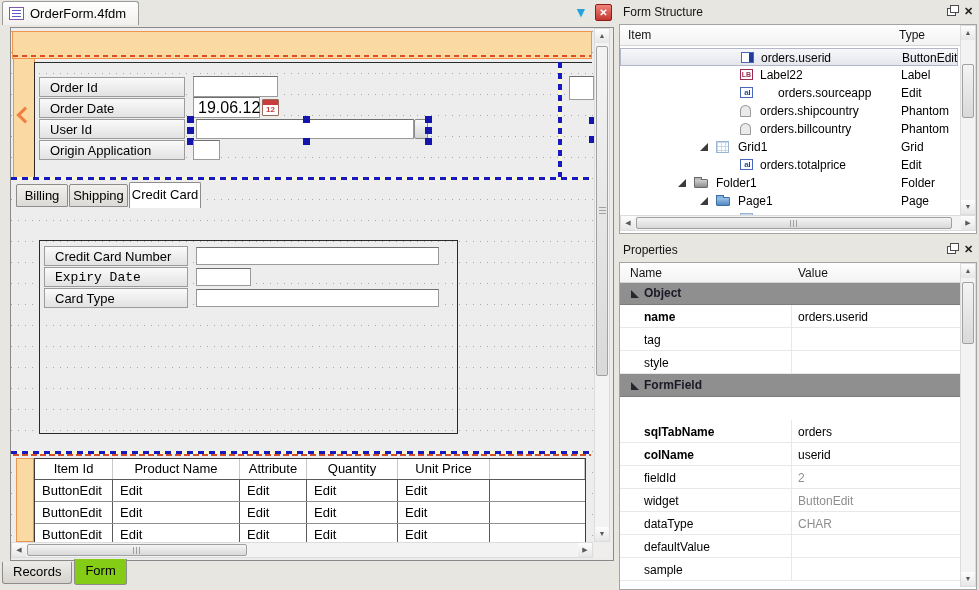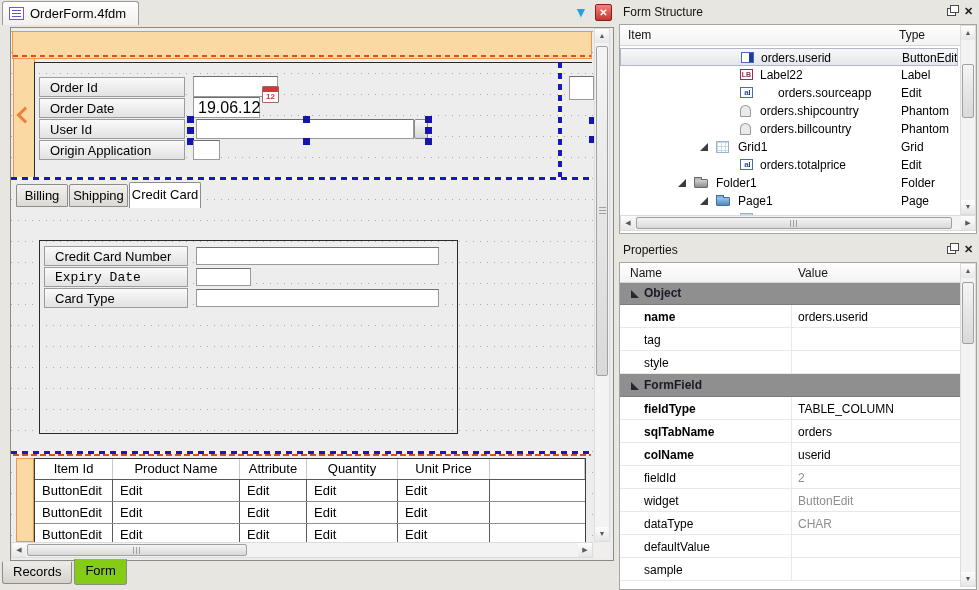--- a/index.html
+++ b/index.html
@@ -164,21 +164,21 @@
         <div class="chev"></div>
         <div class="gridborder"></div>
         <div class="dash-v" style="left: 547px; top: 34px; height: 115px;"></div>
         <div class="dash-h" style="top: 149px;"></div>
         <div class="flabel" style="left: 28px; top: 49px; width: 146px; height: 20px;">Order Id</div>
         <div class="flabel" style="left: 28px; top: 70px; width: 146px; height: 20px;">Order Date</div>
         <div class="flabel" style="left: 28px; top: 91px; width: 146px; height: 20px;">User Id</div>
         <div class="flabel" style="left: 28px; top: 112px; width: 146px; height: 20px;">Origin Application</div>
         <div class="ffield" style="left: 182px; top: 48px; width: 85px; height: 21px;"></div>
         <div class="ffield" style="left: 182px; top: 69px; width: 67px; height: 21px;">19.06.12</div>
-        <div class="calbtn" style="left: 251px; top: 58px; width: 17px; height: 17px;">
+        <div class="calbtn" style="left: 251px; top: 71px; width: 17px; height: 17px;">
           <div class="caltop"></div>
           <div class="calnum">12</div>
         </div>
         <div class="ffield" style="left: 185px; top: 91px; width: 218px; height: 20px;"></div>
         <div class="fbtn" style="left: 403px; top: 91px; width: 14px; height: 20px;"></div>
         <div class="handle" style="left: 176px; top: 88px;"></div>
         <div class="handle" style="left: 176px; top: 99px;"></div>
         <div class="handle" style="left: 176px; top: 110px;"></div>
         <div class="handle" style="left: 292px; top: 88px;"></div>
         <div class="handle" style="left: 292px; top: 110px;"></div>
@@ -353,24 +353,20 @@
           <div class="pval"></div>
         </div>
         <div class="prow" style="top: 88px;">
           <div class="pname">style</div>
           <div class="pval"></div>
         </div>
         <div class="prow group" style="top: 111px;">
           <div class="gexp"></div>
           <div class="gname">FormField</div>
         </div>
-        <div class="prow" style="top: 134px;">
-          <div class="pname b">fieldType</div>
-          <div class="pval">TABLE_COLUMN</div>
-        </div>
         <div class="prow" style="top: 157px;">
           <div class="pname b">sqlTabName</div>
           <div class="pval">orders</div>
         </div>
         <div class="prow" style="top: 180px;">
           <div class="pname b">colName</div>
           <div class="pval">userid</div>
         </div>
         <div class="prow" style="top: 203px;">
           <div class="pname">fieldId</div>

